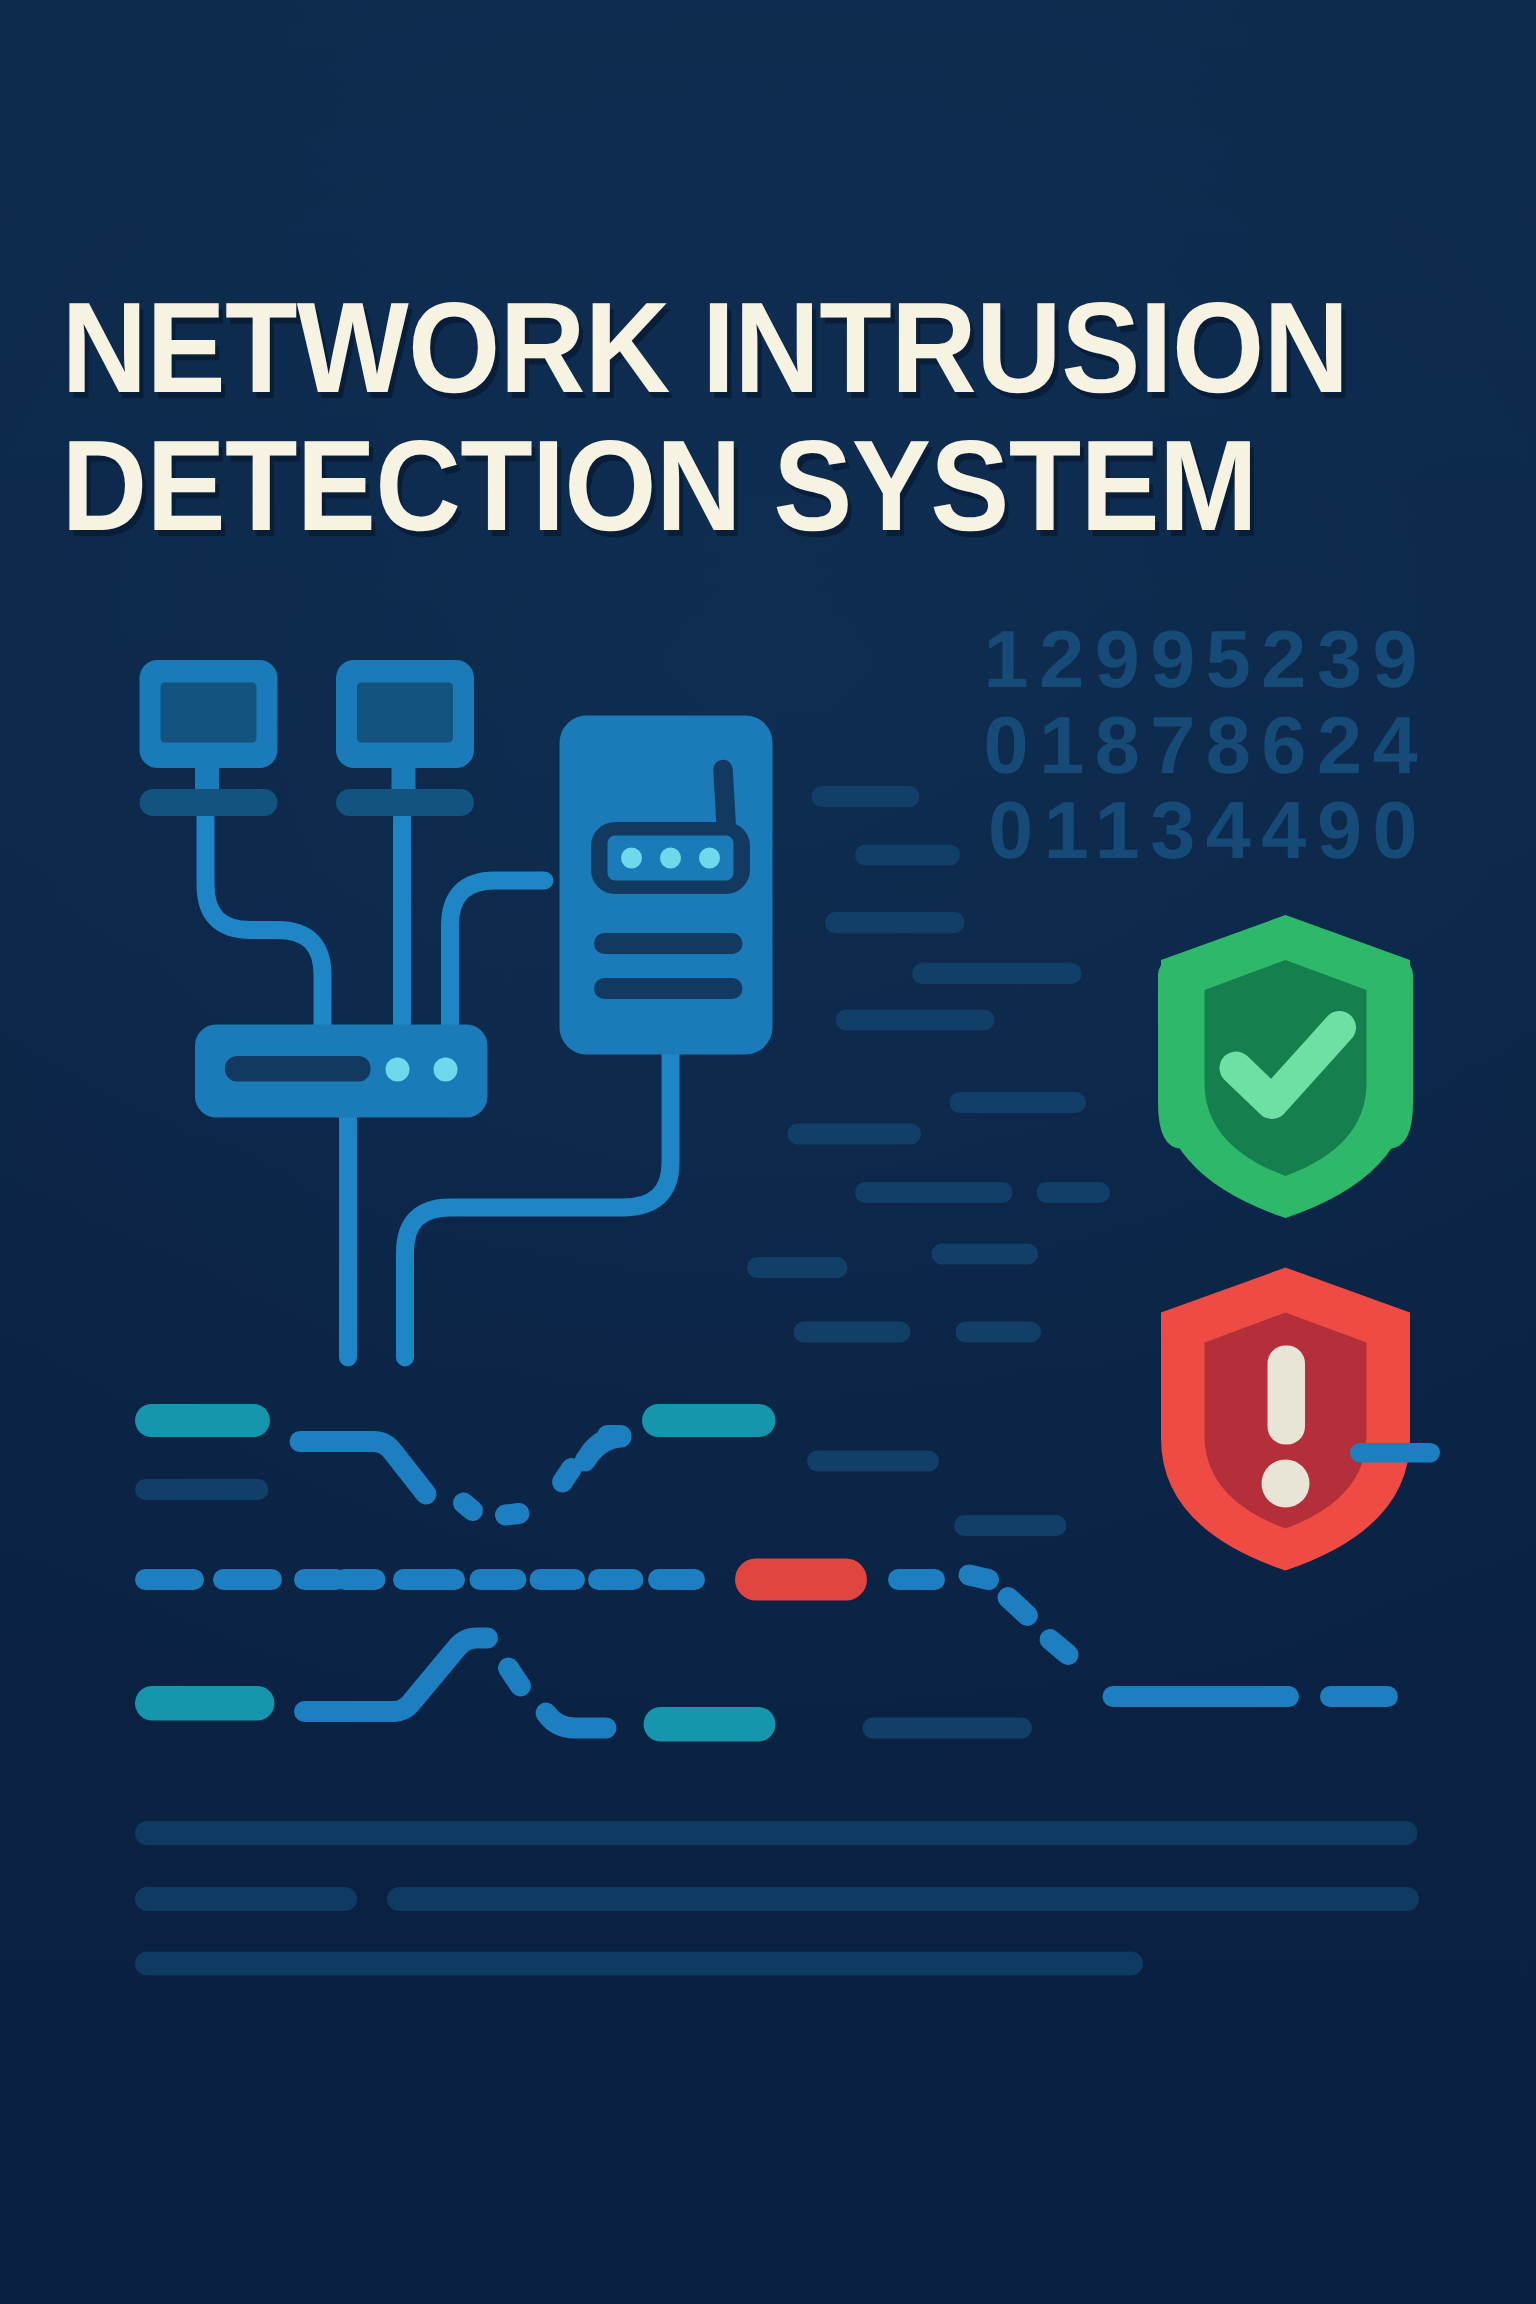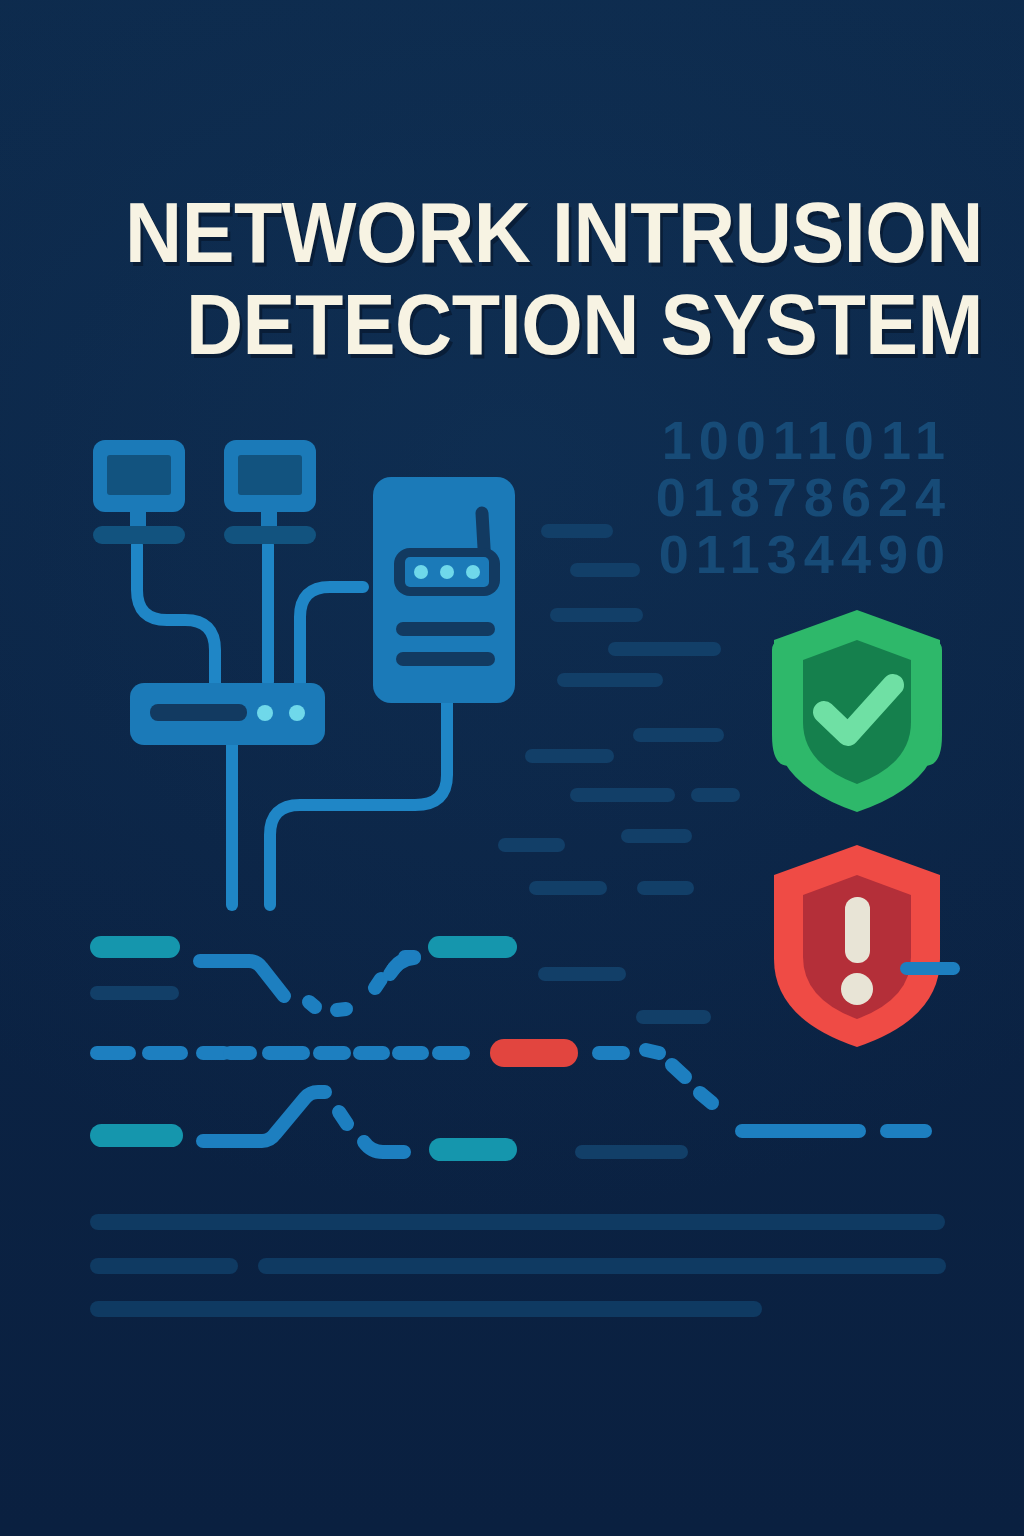--- a/index.html
+++ b/index.html
@@ -27,21 +27,21 @@
       linear-gradient(180deg, #0d2a4c 0%, #0b2344 55%, #0a2040 100%);
     pointer-events: none;
   }
 
   
   .title-block {
     position: absolute;
     top: 186px;
     left: 0;
     width: 1024px;
-    text-align: right;
+    text-align: left;
     z-index: 6;
   }
   .title-line {
     display: block;
     color: #f7f3e3;
     font-family: "Liberation Sans", sans-serif;
     font-weight: bold;
     font-size: 86px;
     line-height: 92px;
     letter-spacing: -0.5px;
@@ -92,21 +92,21 @@
 <div id="poster">
 
   <div class="bg-wash"></div>
 
   <div class="title-block">
     <span class="title-line">NETWORK INTRUSION</span>
     <span class="title-line">DETECTION SYSTEM</span>
   </div>
 
   <div class="binary-block">
-    <span class="binary-row">10011011</span>
+    <span class="binary-row">12995239</span>
     <span class="binary-row">01878624</span>
     <span class="binary-row">01134490</span>
   </div>
 
   <svg class="net-svg" width="1024" height="1536">
 
     <g fill="none" stroke="#1f86c6" stroke-width="12" stroke-linecap="round">
 
       <path d="M137,545 L137,590 Q137,620 167,620 L185,620 Q215,620 215,650 L215,683"></path>
 

